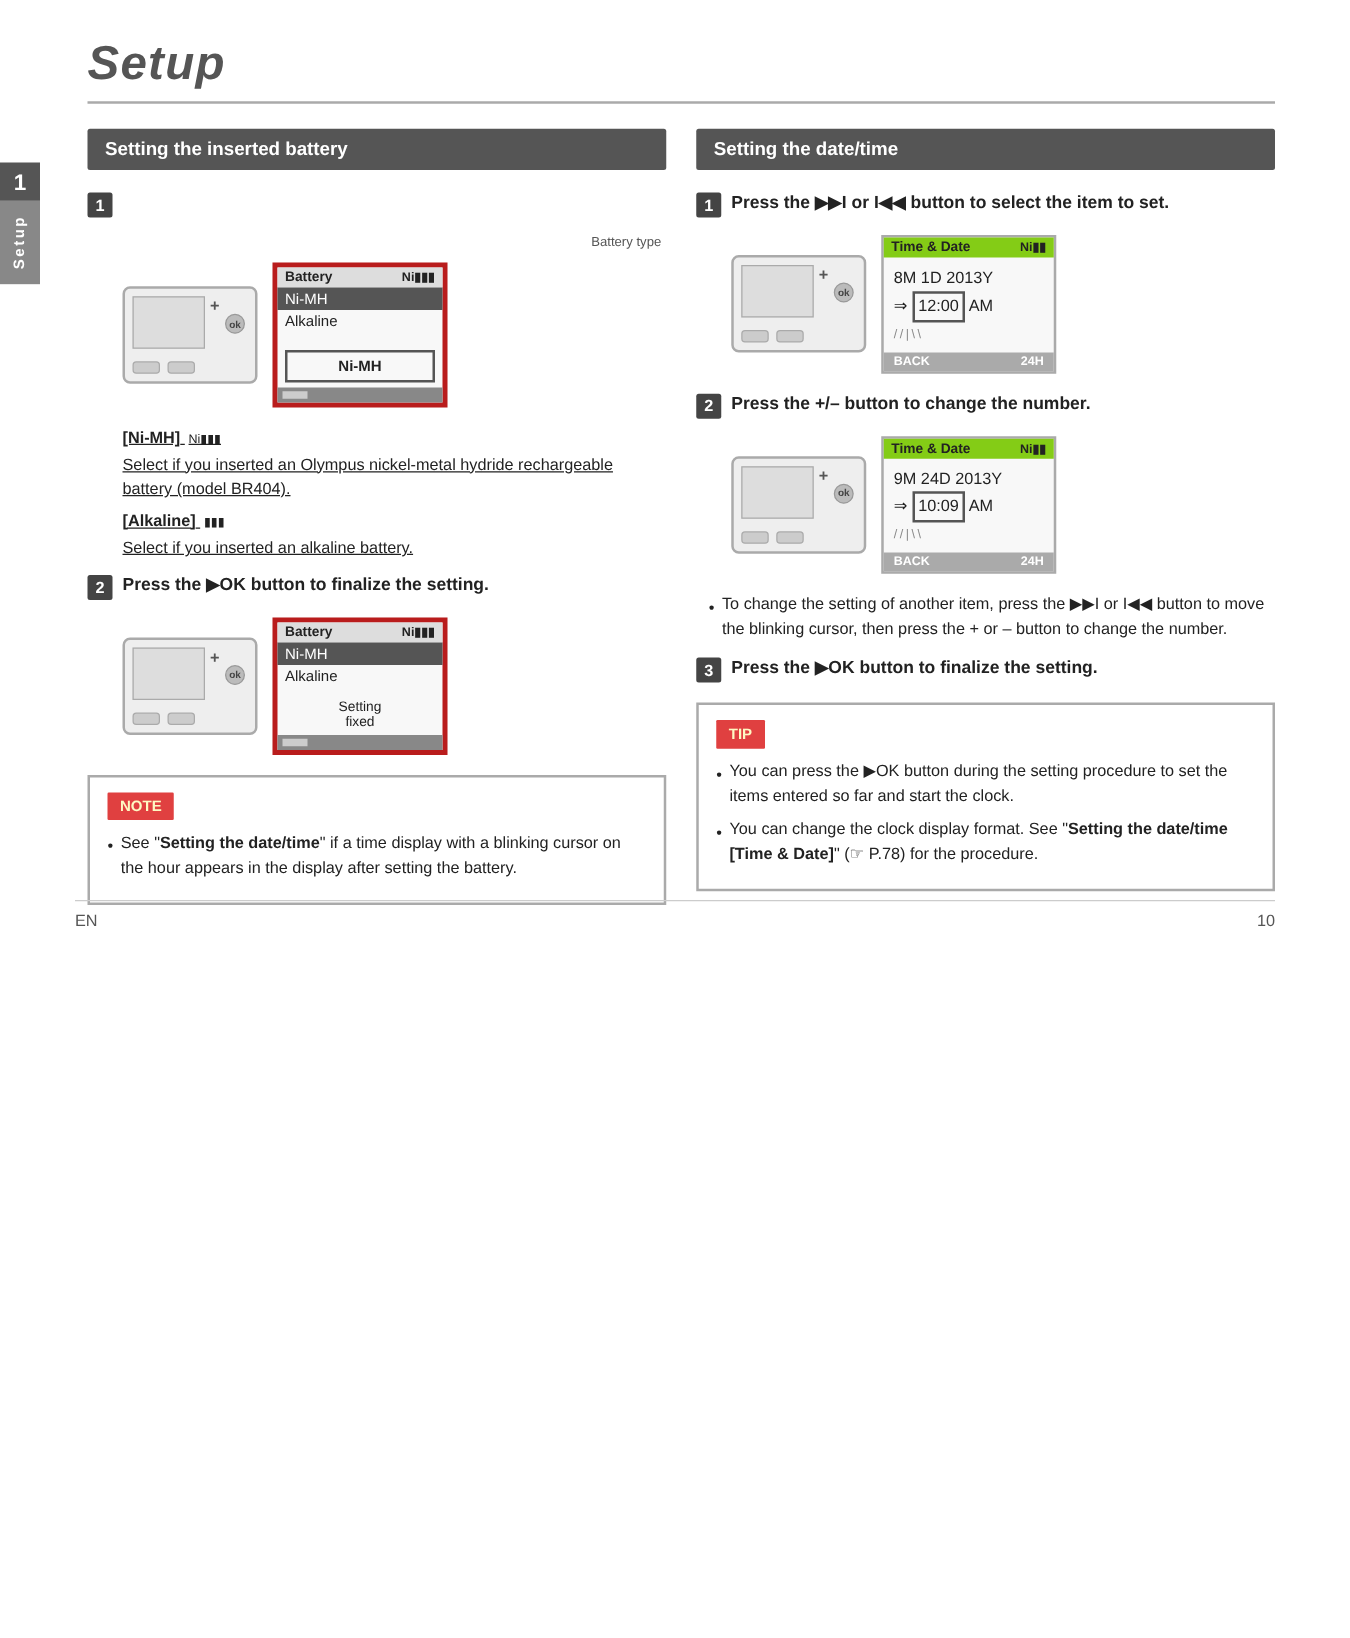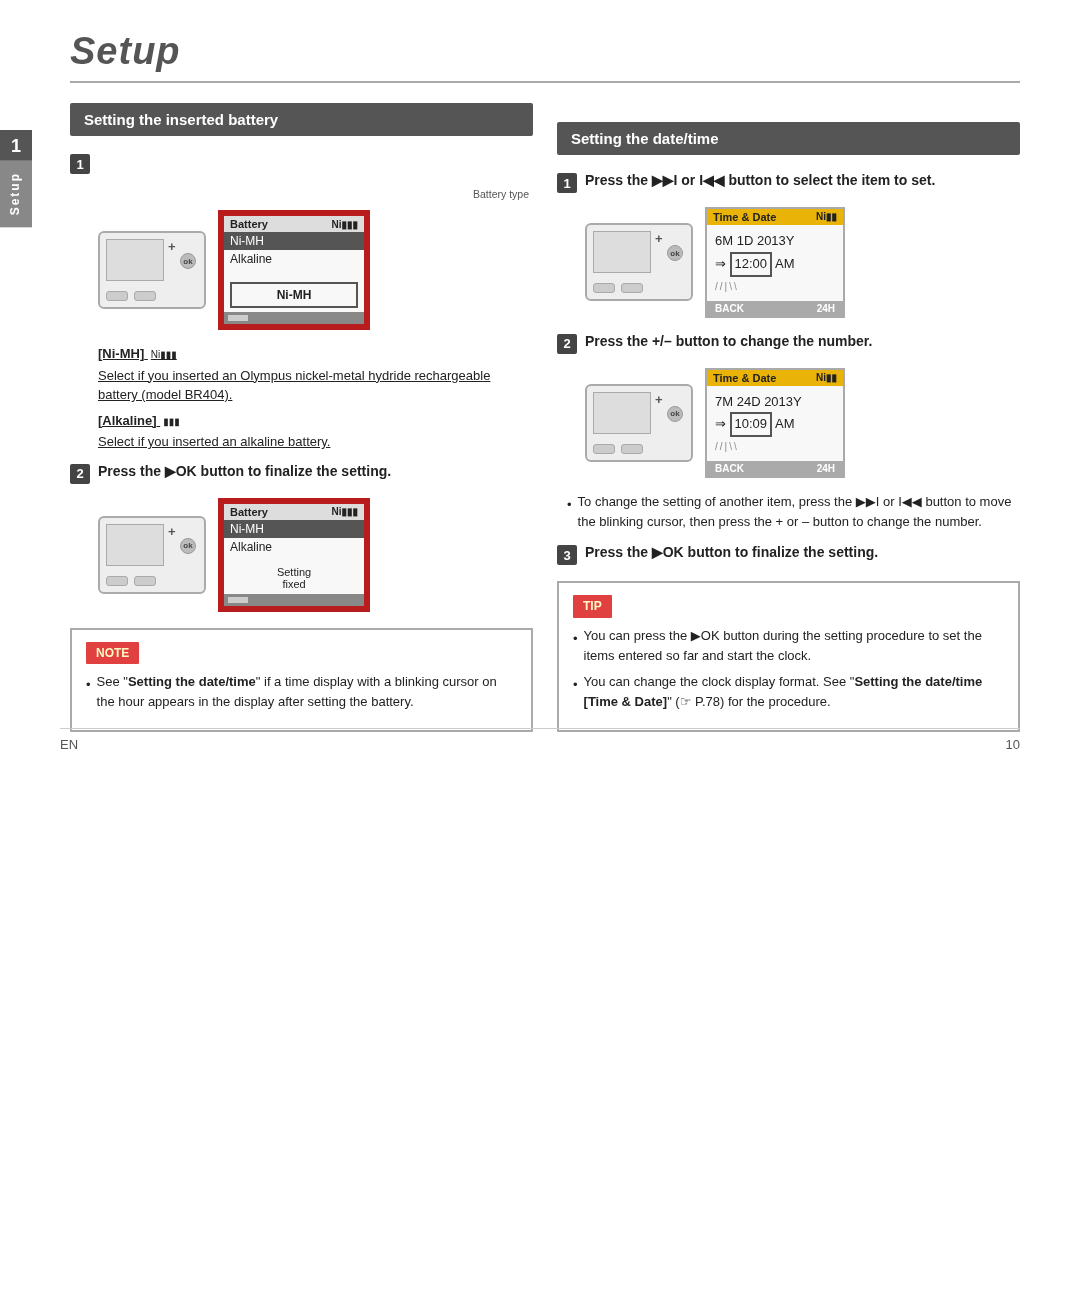--- a/index.html
+++ b/index.html
@@ -59,21 +59,20 @@
       font-size: 18px;
       font-weight: bold;
       text-align: center;
       padding: 6px 0;
     }
 
     
     .two-col {
       display: flex;
       gap: 24px;
-      align-items: flex-end;
     }
     .col-left {
       flex: 1;
     }
     .col-right {
       flex: 1;
     }
 
     
     .section-header {
@@ -116,23 +115,23 @@
     
     .illustration {
       display: flex;
       align-items: center;
       gap: 12px;
       margin: 10px 0 14px 28px;
     }
 
     
     .menu-screen {
-      border: 6px solid #b91c1c;
+      border: 4px solid #b91c1c;
       background: #f8f8f8;
-      width: 152px;
+      width: 140px;
       font-size: 11px;
       position: relative;
     }
     .menu-header-bar {
       display: flex;
       justify-content: space-between;
       align-items: center;
       background: #ddd;
       padding: 2px 6px;
       font-size: 11px;
@@ -223,21 +222,21 @@
     .td-screen {
       border: 2px solid #aaa;
       background: #f8f8f8;
       width: 140px;
       font-size: 11px;
     }
     .td-header-bar {
       display: flex;
       justify-content: space-between;
       padding: 2px 6px;
-      background: #eab308;
+      background: #84cc16;
       font-size: 11px;
       font-weight: bold;
     }
     .td-body {
       padding: 6px 8px;
       line-height: 1.6;
     }
     .td-row {
       font-size: 13px;
     }
@@ -424,21 +423,21 @@
               <div class="cam-rb"></div>
             </div>
           </div>
 
           <div class="td-screen">
             <div class="td-header-bar">
               <span>Time &amp; Date</span>
               <span style="font-size:10px;">Ni▮▮</span>
             </div>
             <div class="td-body">
-              <div class="td-row">6M  1D  2013Y</div>
+              <div class="td-row">8M  1D  2013Y</div>
               <div class="td-row">
                 <span>⇒</span>
                 <span class="td-highlight">12:00</span>
                 <span> AM</span>
               </div>
               <div style="font-size:10px;color:#888;display:flex;gap:2px;margin-top:2px;">
                 <span>/</span>
                   <span>/</span>
                   <span>|</span>
                   <span>\</span>
@@ -470,21 +469,21 @@
               <div class="cam-rb"></div>
             </div>
           </div>
 
           <div class="td-screen">
             <div class="td-header-bar">
               <span>Time &amp; Date</span>
               <span style="font-size:10px;">Ni▮▮</span>
             </div>
             <div class="td-body">
-              <div class="td-row">7M  24D  2013Y</div>
+              <div class="td-row">9M  24D  2013Y</div>
               <div class="td-row">
                 <span>⇒</span>
                 <span class="td-highlight">10:09</span>
                 <span> AM</span>
               </div>
               <div style="font-size:10px;color:#888;display:flex;gap:2px;margin-top:2px;">
                 <span>/</span>
                   <span>/</span>
                   <span>|</span>
                   <span>\</span>

